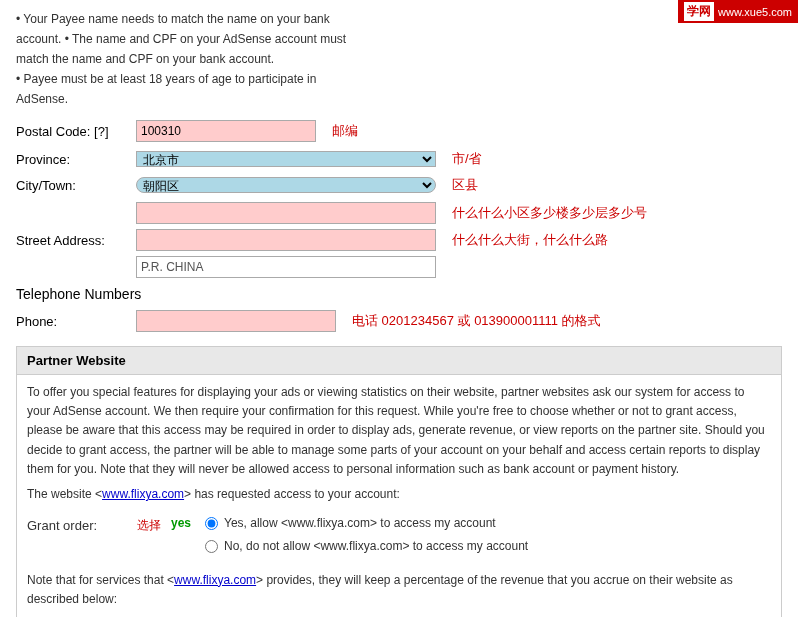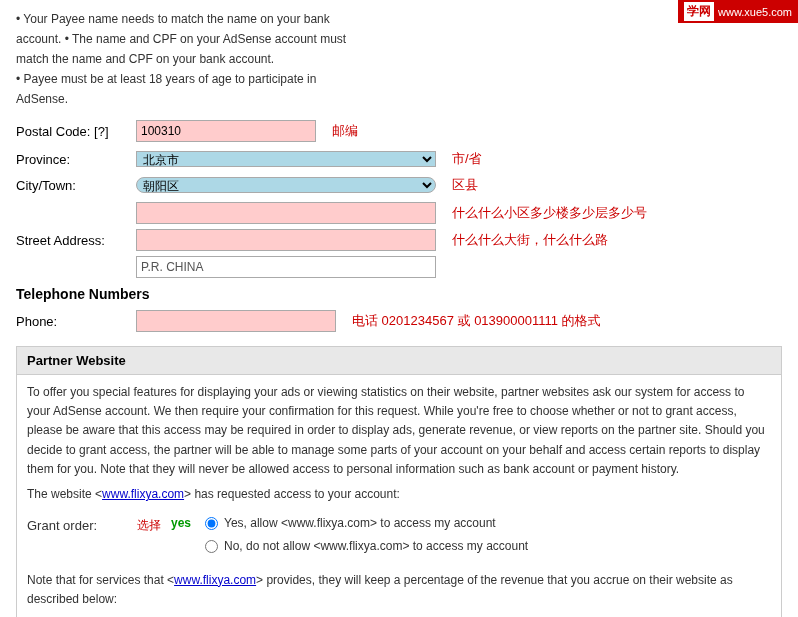--- a/index.html
+++ b/index.html
@@ -127,21 +127,21 @@
       border-radius: 10px;
     }
 
     .hint-text {
       font-size: 13px;
       color: #cc0000;
       margin-left: 8px;
     }
 
     .section-title {
-      font-weight: bold;
+      font-weight: normal;
       font-size: 14px;
       margin-bottom: 8px;
     }
 
     .partner-section {
       border: 1px solid #ccc;
       margin-top: 14px;
     }
 
     .partner-header {

